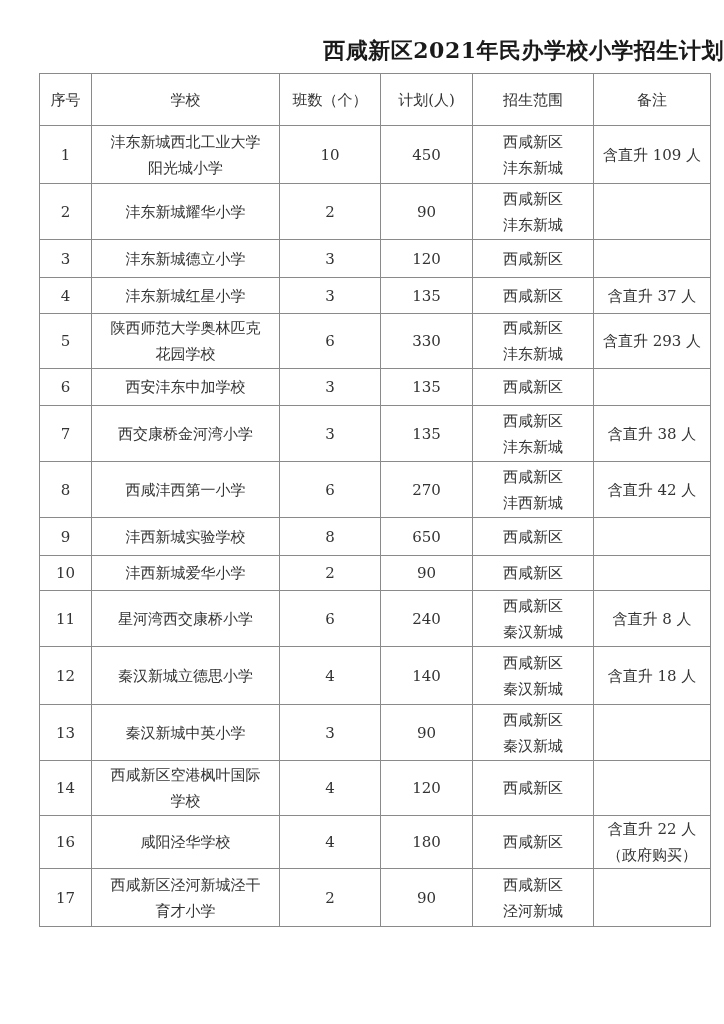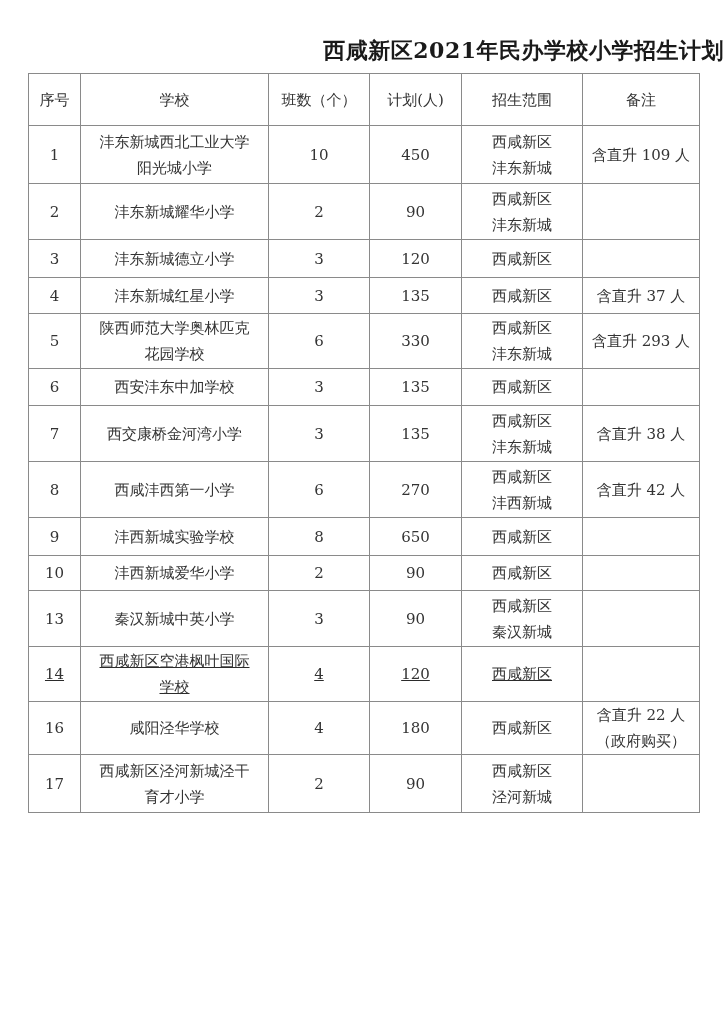--- a/index.html
+++ b/index.html
@@ -1,20 +1,20 @@
 <!DOCTYPE html>
 <html><head>
 <meta charset="utf-8">
 <style>
   html, body { margin:0; padding:0; background:#ffffff; }
   body { width:724px; height:1024px; position:relative; overflow:hidden;
          font-family: "DejaVu Serif", "Liberation Serif", serif; color:#2b2b2b; }
   .title { position:absolute; left:0; top:36px; width:724px; text-align:right;
            font-size:22px; font-weight:bold; color:#1a1a1a; letter-spacing:0.5px; }
-  table { position:absolute; left:28px; top:73px; border-collapse:collapse;
+  table { position:absolute; left:39px; top:73px; border-collapse:collapse;
           table-layout:fixed; width:671px; }
   td, th { border:1.5px solid #8a8a8a; text-align:center; vertical-align:middle;
            font-size:15px; font-weight:normal; line-height:26px; padding:0 2px; color:#333; }
   th { height:51px; }
   .multi span { display:block; }
 </style>
 </head>
 <body>
 
 <div class="title">西咸新区2021年民办学校小学招生计划</div>
@@ -170,33 +170,63 @@
           <span>沣西新城爱华小学</span>
         </td>
         <td>2</td>
         <td>90</td>
         <td class="multi">
           <span>西咸新区</span>
         </td>
         <td class="multi"></td>
       </tr>
       <tr style="height: 56px;">
+        <td>11</td>
+        <td class="multi">
+          <span>星河湾西交康桥小学</span>
+        </td>
+        <td>6</td>
+        <td>240</td>
+        <td class="multi">
+          <span>西咸新区</span>
+          <span>秦汉新城</span>
+        </td>
+        <td class="multi">
+          <span>含直升 8 人</span>
+        </td>
+      </tr>
+      <tr style="height: 58px;">
+        <td>12</td>
+        <td class="multi">
+          <span>秦汉新城立德思小学</span>
+        </td>
+        <td>4</td>
+        <td>140</td>
+        <td class="multi">
+          <span>西咸新区</span>
+          <span>秦汉新城</span>
+        </td>
+        <td class="multi">
+          <span>含直升 18 人</span>
+        </td>
+      </tr>
+      <tr style="height: 56px;">
         <td>13</td>
         <td class="multi">
           <span>秦汉新城中英小学</span>
         </td>
         <td>3</td>
         <td>90</td>
         <td class="multi">
           <span>西咸新区</span>
           <span>秦汉新城</span>
         </td>
         <td class="multi"></td>
       </tr>
-      <tr style="height: 55px; text-decoration: underline;">
+      <tr style="height: 55px;">
         <td>14</td>
         <td class="multi">
           <span>西咸新区空港枫叶国际</span>
           <span>学校</span>
         </td>
         <td>4</td>
         <td>120</td>
         <td class="multi">
           <span>西咸新区</span>
         </td>

